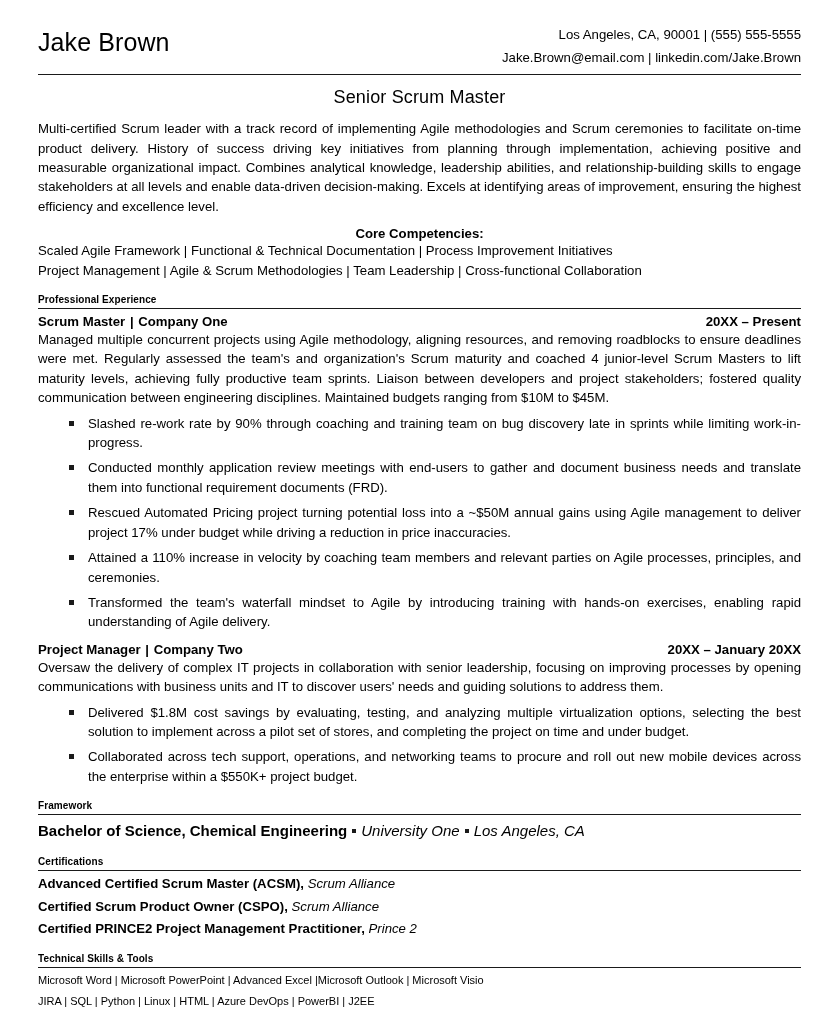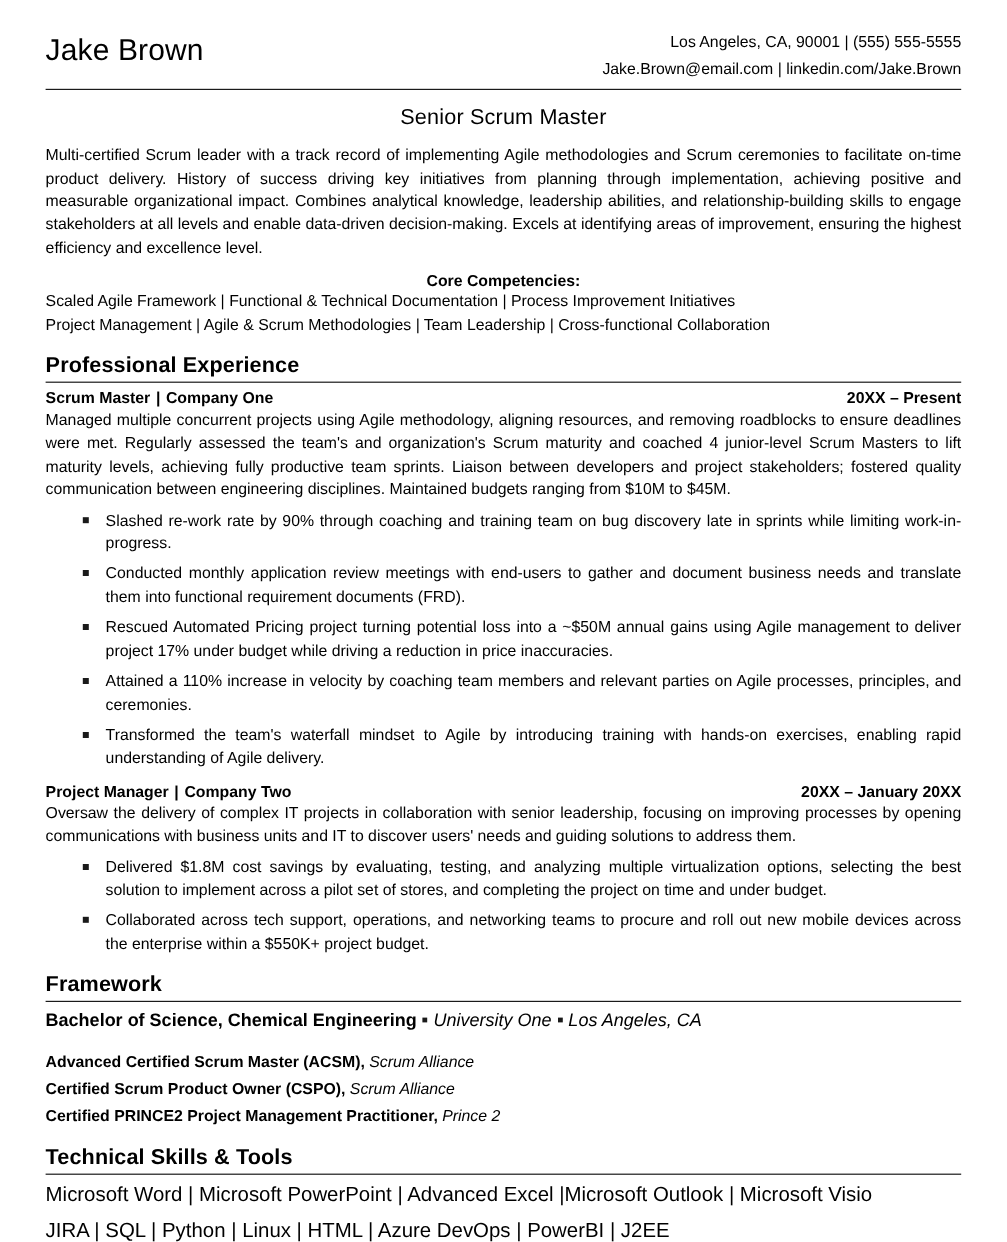--- a/index.html
+++ b/index.html
@@ -75,21 +75,21 @@
     text-align: left;
     font-size: 13.2px;
     line-height: 1.47;
   }
 
   
   .section {
     margin-top: 14px;
   }
   .section-head {
-    font-size: 18px;
+    font-size: 10px;
     font-weight: bold;
     padding-bottom: 3px;
     border-bottom: 1.8px solid #1a1a1a;
     letter-spacing: .1px;
   }
 
   
   .job {
     margin-top: 5px;
   }
@@ -152,21 +152,21 @@
   .cert-line {
     font-size: 13.2px;
     line-height: 1.42;
     margin-top: 4px;
   }
   .cert-name { font-weight: bold; }
   .cert-issuer { font-style: italic; }
 
   
   .skills-line {
-    font-size: 17px;
+    font-size: 11px;
     line-height: 1.5;
     margin-top: 4px;
   }
 </style>
 </head>
 <body>
 
 <div class="page">
 
   <div class="header">
@@ -226,20 +226,21 @@
   </div>
 
   <div class="section">
     <div class="section-head">Framework</div>
     <div class="edu-line">
       <span class="edu-degree">Bachelor of Science, Chemical Engineering</span><span class="edu-sep"></span><span class="edu-italic">University One</span><span class="edu-sep"></span><span class="edu-italic">Los Angeles, CA</span>
     </div>
   </div>
 
   <div class="section">
+    <div class="section-head">Certifications</div>
     <div class="cert-line">
       <span class="cert-name">Advanced Certified Scrum Master (ACSM),</span>
       <span class="cert-issuer">Scrum Alliance</span>
     </div>
     <div class="cert-line">
       <span class="cert-name">Certified Scrum Product Owner (CSPO),</span>
       <span class="cert-issuer">Scrum Alliance</span>
     </div>
     <div class="cert-line">
       <span class="cert-name">Certified PRINCE2 Project Management Practitioner,</span>

